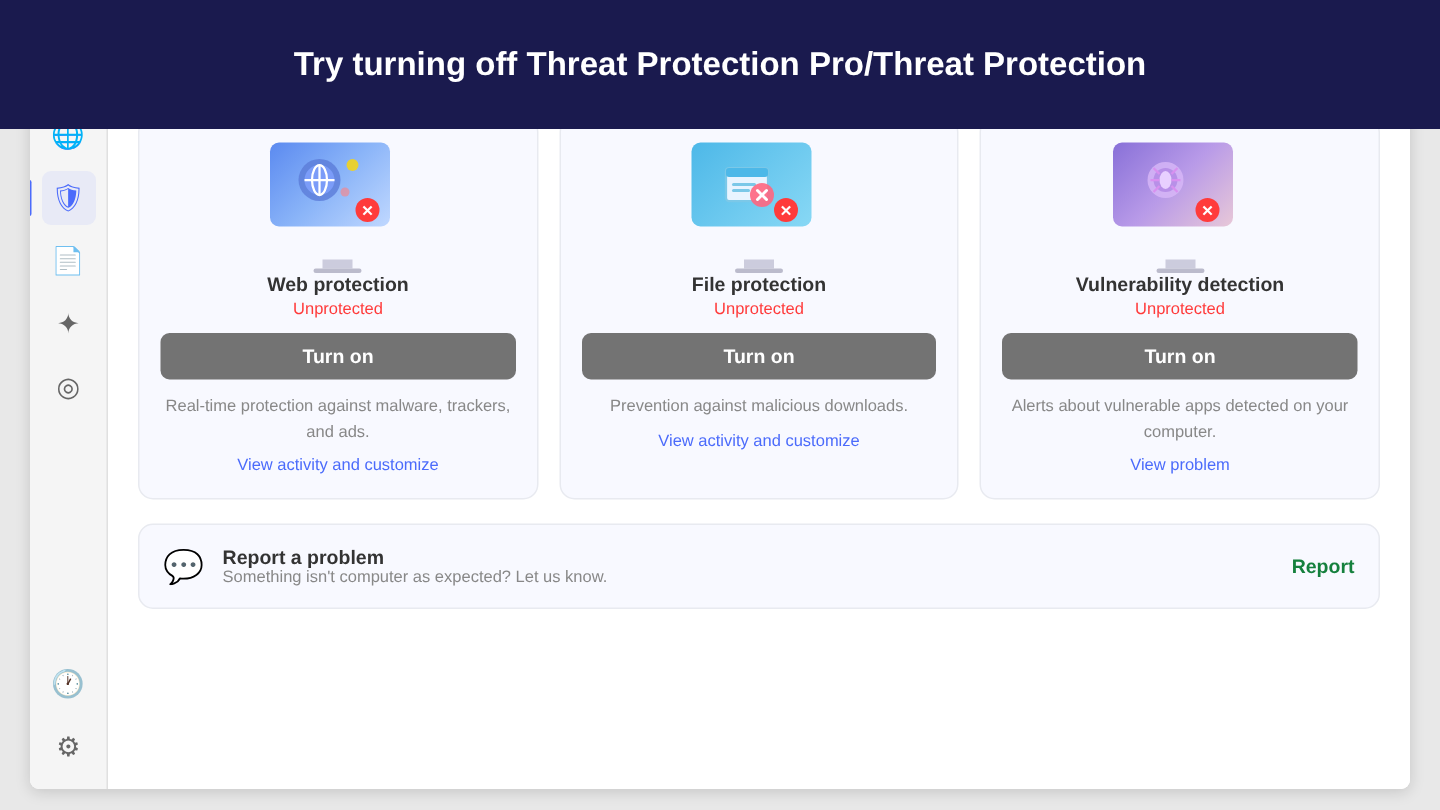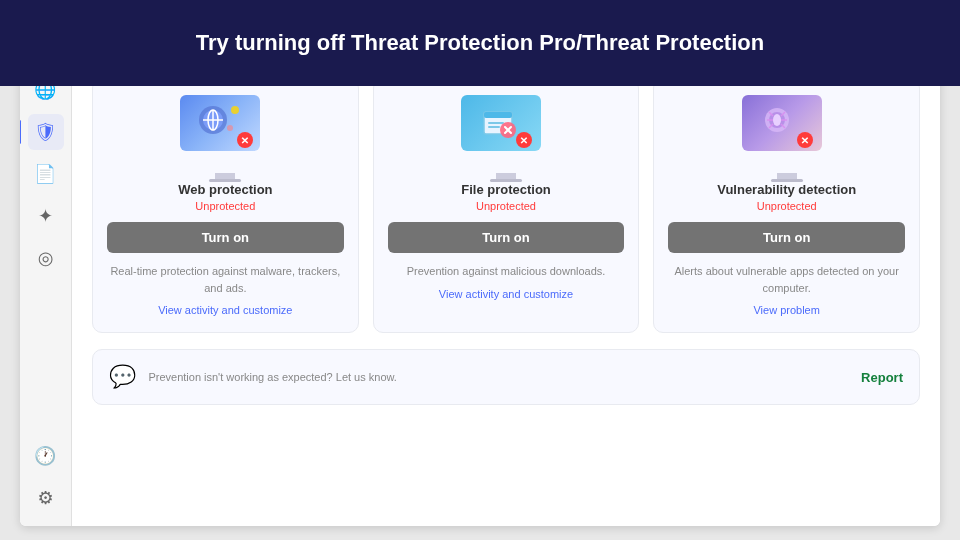--- a/index.html
+++ b/index.html
@@ -371,20 +371,21 @@
         <button class="btn-turnon">Turn on</button>
         <p class="card-description">Alerts about vulnerable apps detected on your computer.</p>
         <a class="card-link">View problem</a>
       </div>
 
     </div>
 
     <div class="report-section">
       <span class="report-icon">💬</span>
       <div class="report-text">
-        <div class="report-subtitle">Prevention isn't working as expected? Let us know.</div>
+        <div class="report-title">Report a problem</div>
+        <div class="report-subtitle">Something isn't computer as expected? Let us know.</div>
       </div>
       <button class="btn-report">Report</button>
     </div>
 
   </div>
 
 </div>
 
 </body></html>

